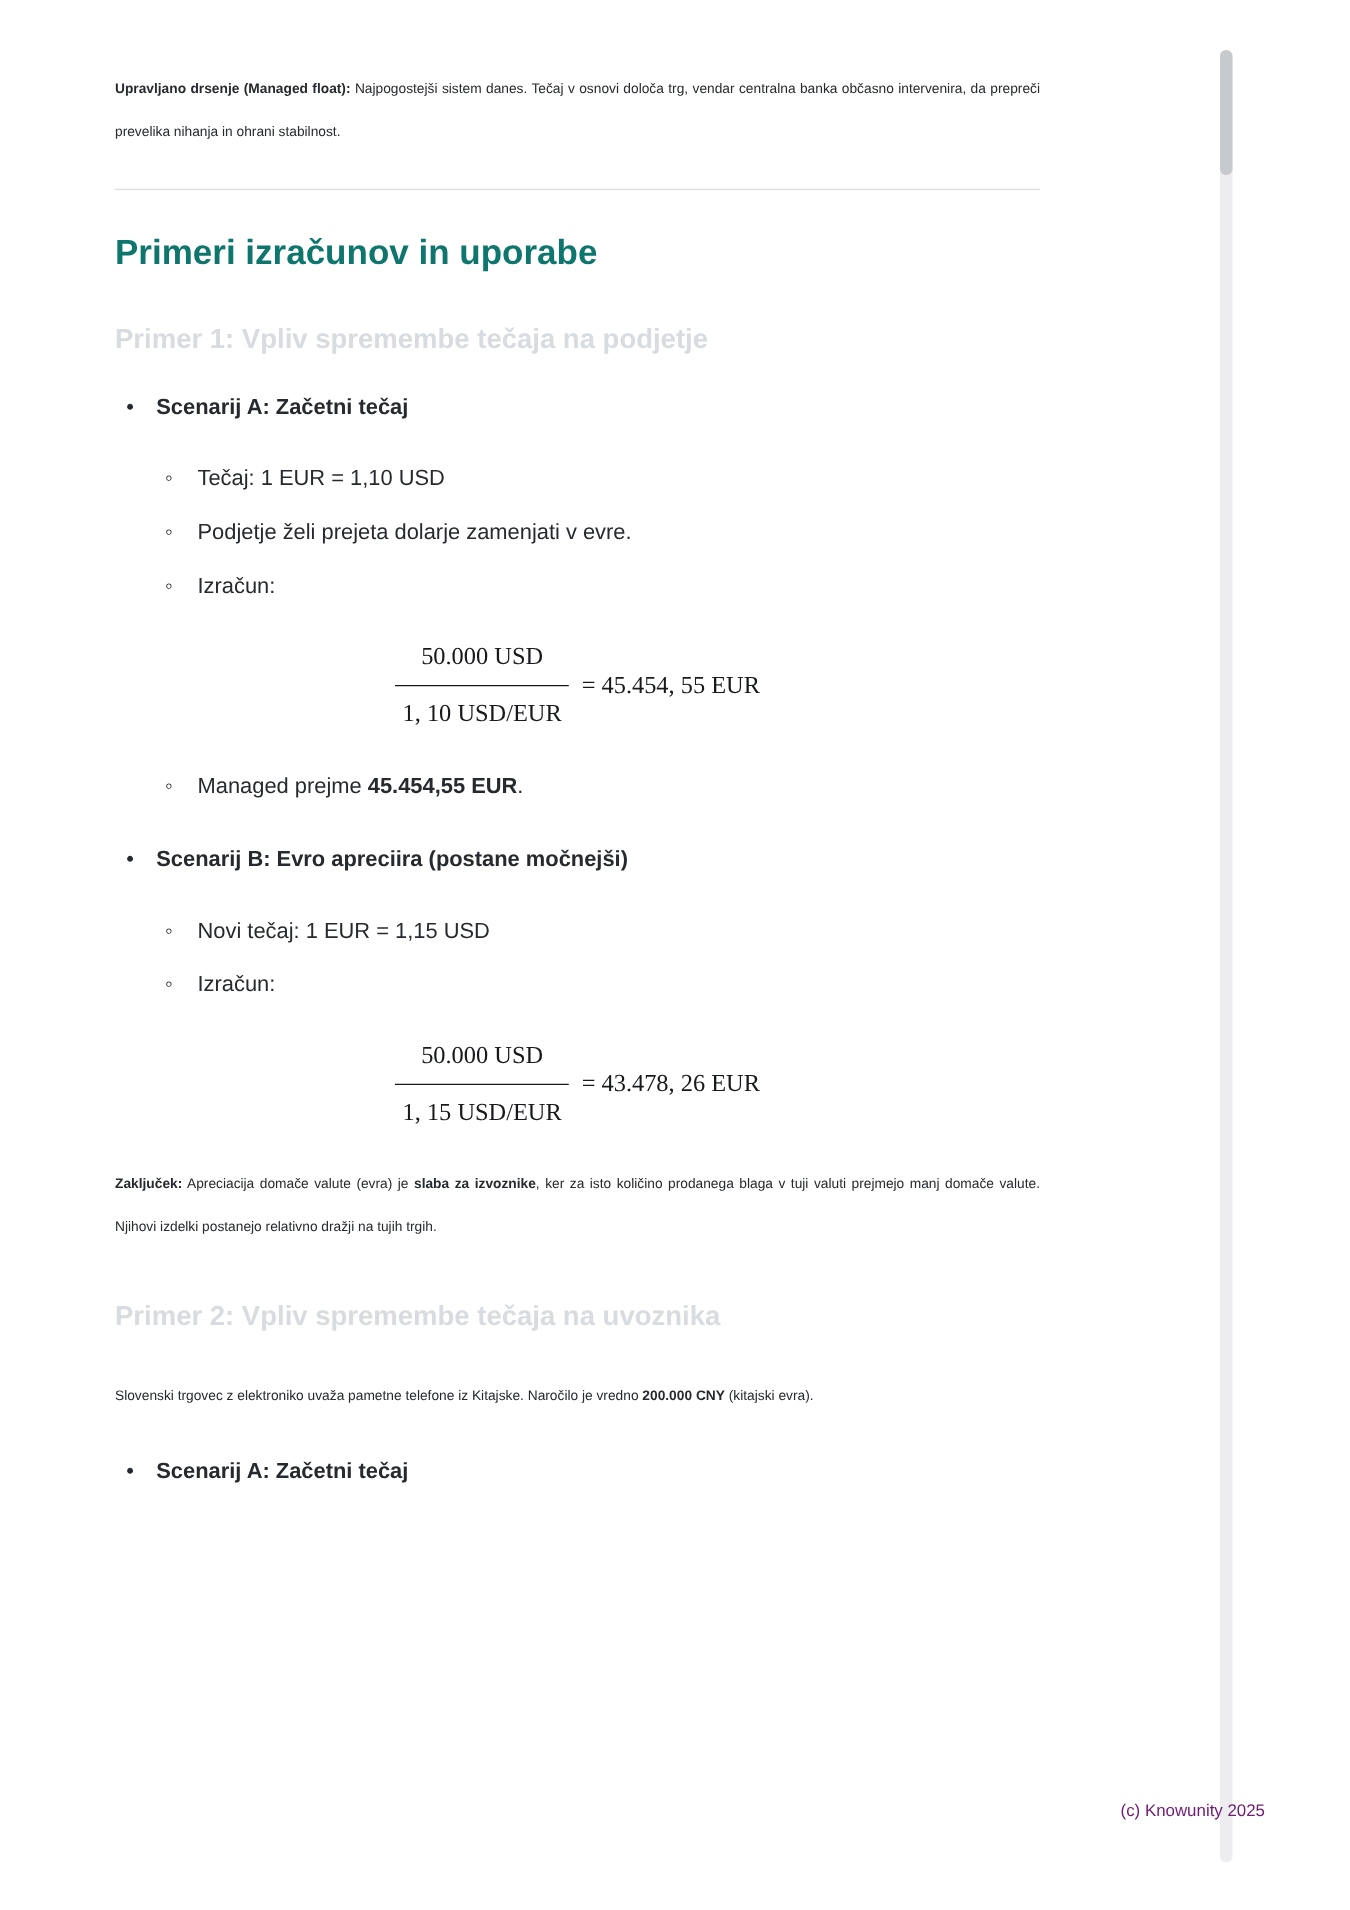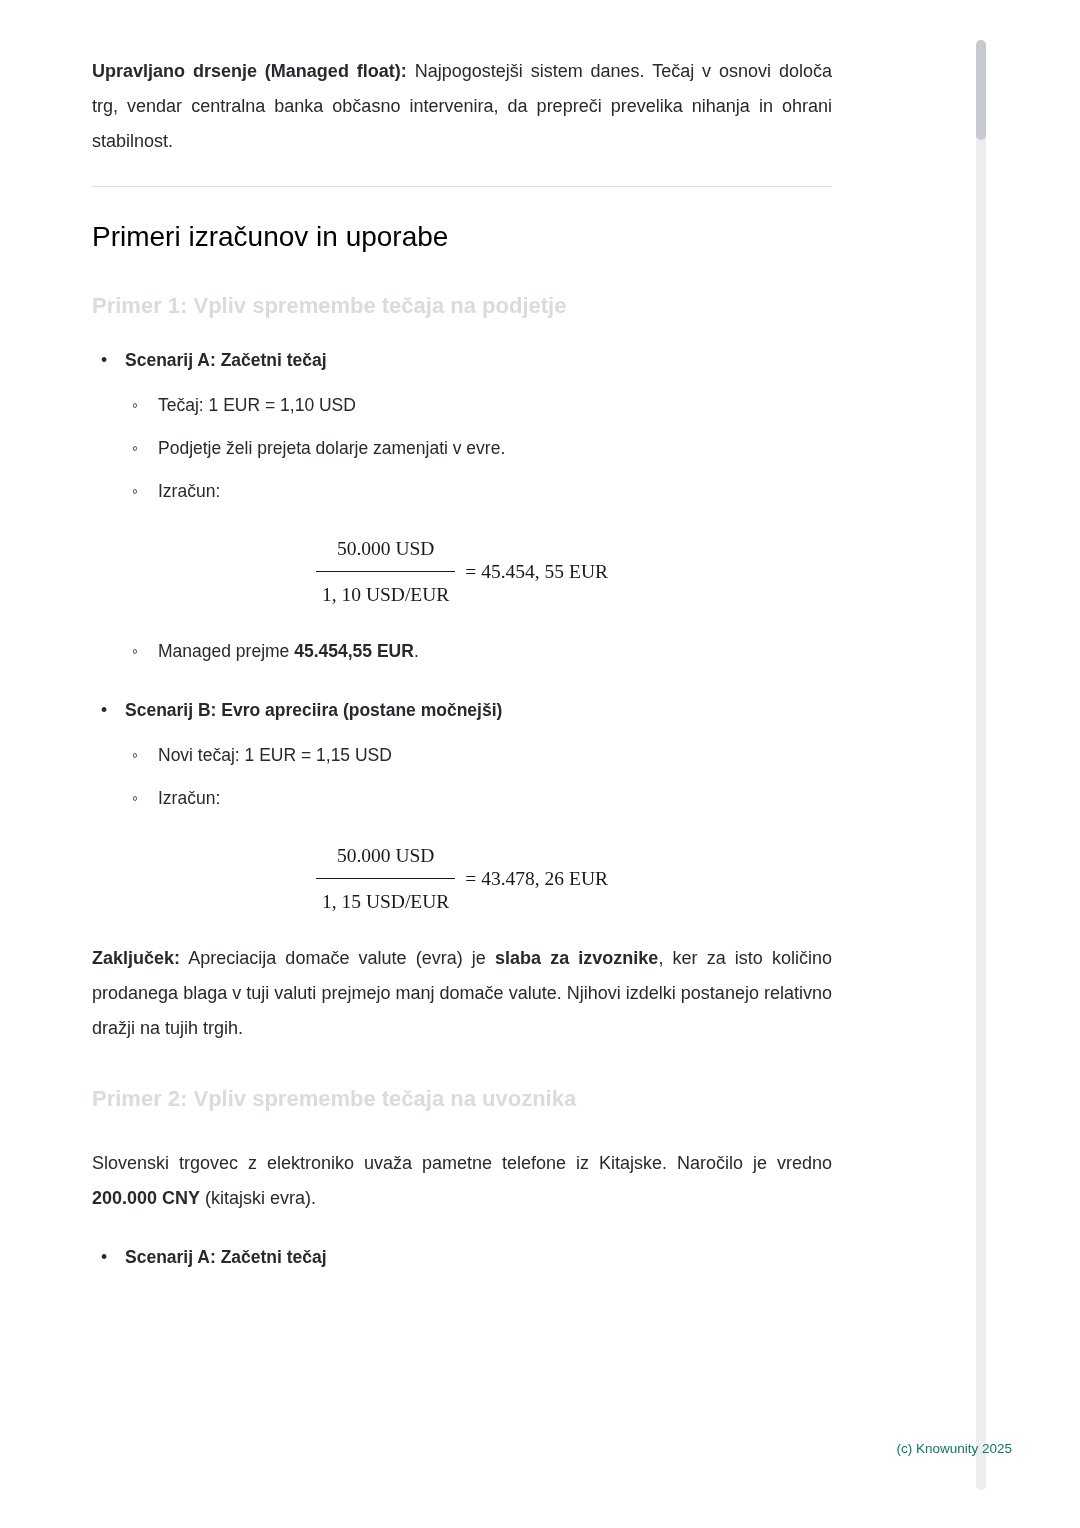--- a/index.html
+++ b/index.html
@@ -5,35 +5,35 @@
   * { margin:0; padding:0; box-sizing:border-box; }
   html,body { background:#ffffff; }
   body {
     width:1080px; height:1528px;
     position:relative; overflow:hidden;
     font-family:"Liberation Sans", sans-serif;
     color:#26292d;
   }
   .content { position:absolute; left:92px; top:54px; width:740px; }
 
-  .para { font-size:18px; line-height:35px; text-align:justify; color:#26292d; }
+  .para { font-size:11px; line-height:35px; text-align:justify; color:#26292d; }
   strong { font-weight:700; }
 
   .divider { border:none; border-top:1px solid #dcdfe2; margin-top:27px; }
 
-  .h1 { margin-top:34px; font-size:28px; line-height:32px; font-weight:400; color:#000000; }
+  .h1 { margin-top:34px; font-size:28px; line-height:32px; font-weight:700; color:#0f766e; }
   .h2 { margin-top:40px; font-size:22px; line-height:26px; font-weight:700; color:#d8dbdf; }
 
   .lead { margin-top:34px; }
   .conclusion { margin-top:14px; }
 
   ul { list-style:none; }
   .l1 > li { position:relative; padding-left:33px; margin-top:24px; font-size:17.5px; line-height:35px; }
   .l1 > li::before { content:"•"; position:absolute; left:9px; top:0; color:#26292d; }
-  .l2 { margin-top:10px; }
+  .l2 { margin-top:22px; }
   .l2 > li { position:relative; padding-left:33px; margin-top:8px; font-size:17.5px; line-height:35px; font-weight:400; }
   .l2 > li::before { content:"◦"; position:absolute; left:7px; top:0; color:#26292d; }
   .scn-title { font-weight:700; }
 
   .math {
     display:flex; justify-content:center; align-items:center; gap:10px;
     margin:22px 0 22px -33px;
     font-family:"Liberation Serif", serif; font-size:19.5px; color:#17191c; font-weight:400;
   }
   .frac { display:inline-flex; flex-direction:column; text-align:center; }
@@ -44,21 +44,21 @@
     position:absolute; right:94px; top:40px; width:10px; height:1450px;
     background:#ededef; border-radius:6px;
   }
   .scrollbar .thumb {
     position:absolute; top:0; left:0; width:10px; height:100px;
     background:#c6c9cd; border-radius:6px;
   }
 
   .footer {
     position:absolute; right:68px; bottom:72px;
-    font-size:13.5px; color:#0f766e;
+    font-size:13.5px; color:#701a75;
   }
 </style>
 </head>
 <body>
 
 <div class="content">
 
   <p class="para">
     <strong>Upravljano drsenje (Managed float):</strong><span> Najpogostejši sistem danes. Tečaj v osnovi določa trg, vendar centralna banka občasno intervenira, da prepreči prevelika nihanja in ohrani stabilnost.</span>
   </p>

